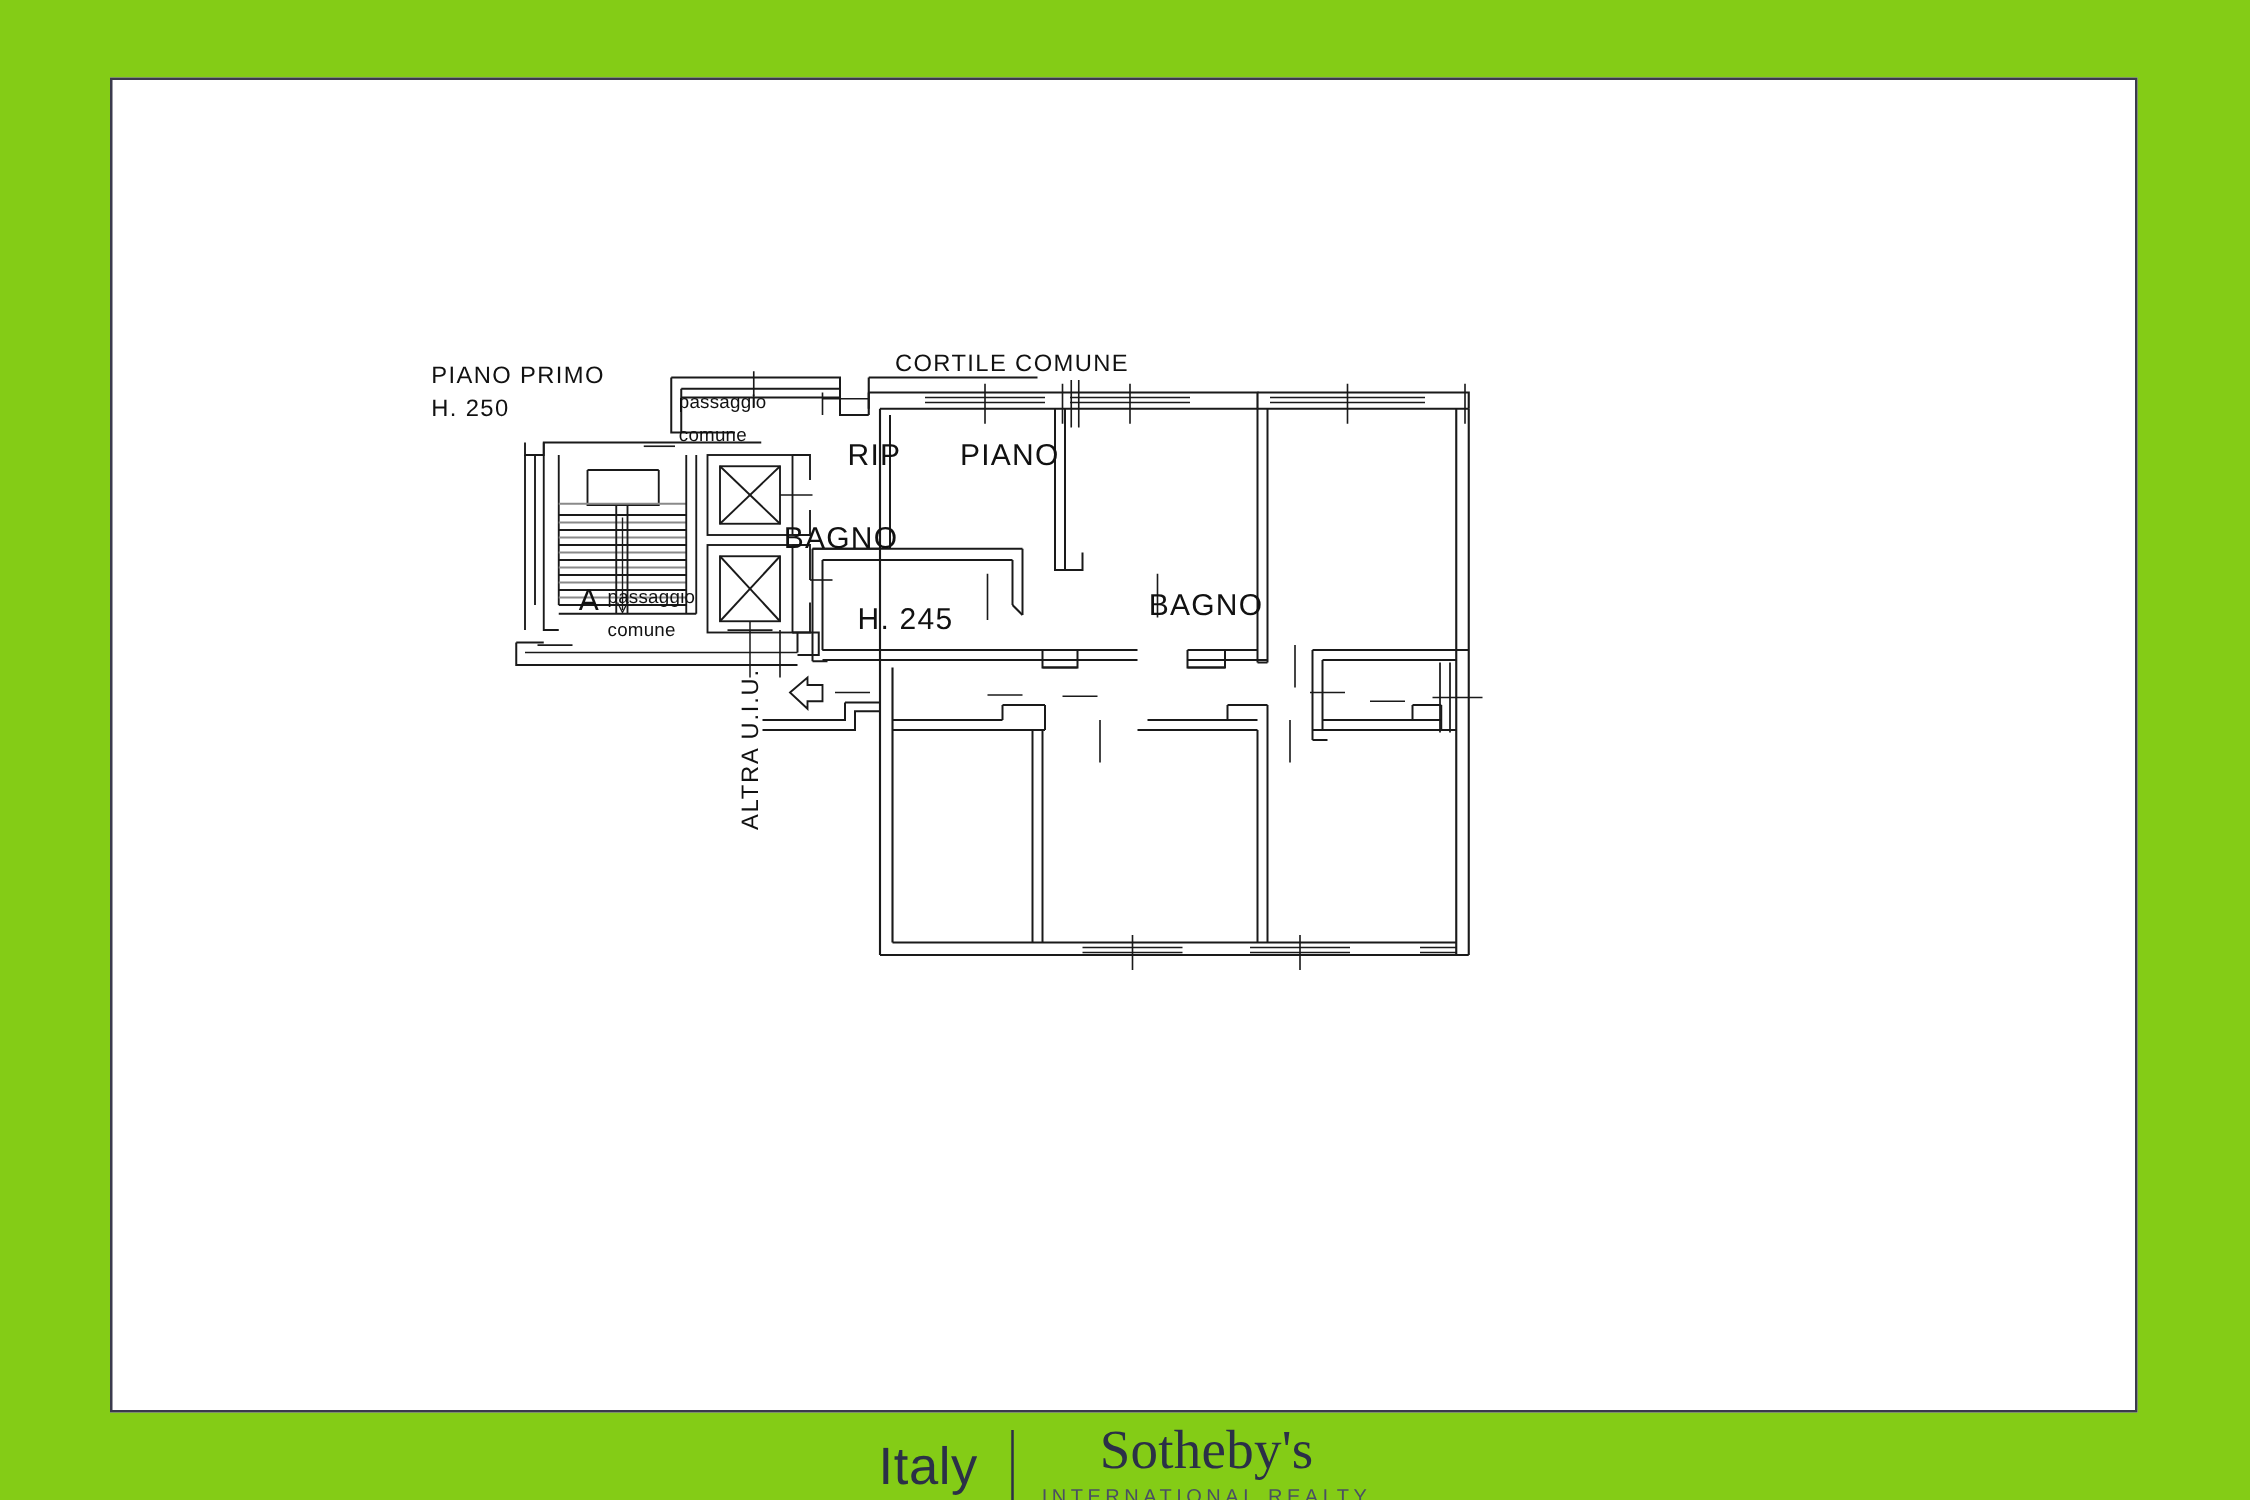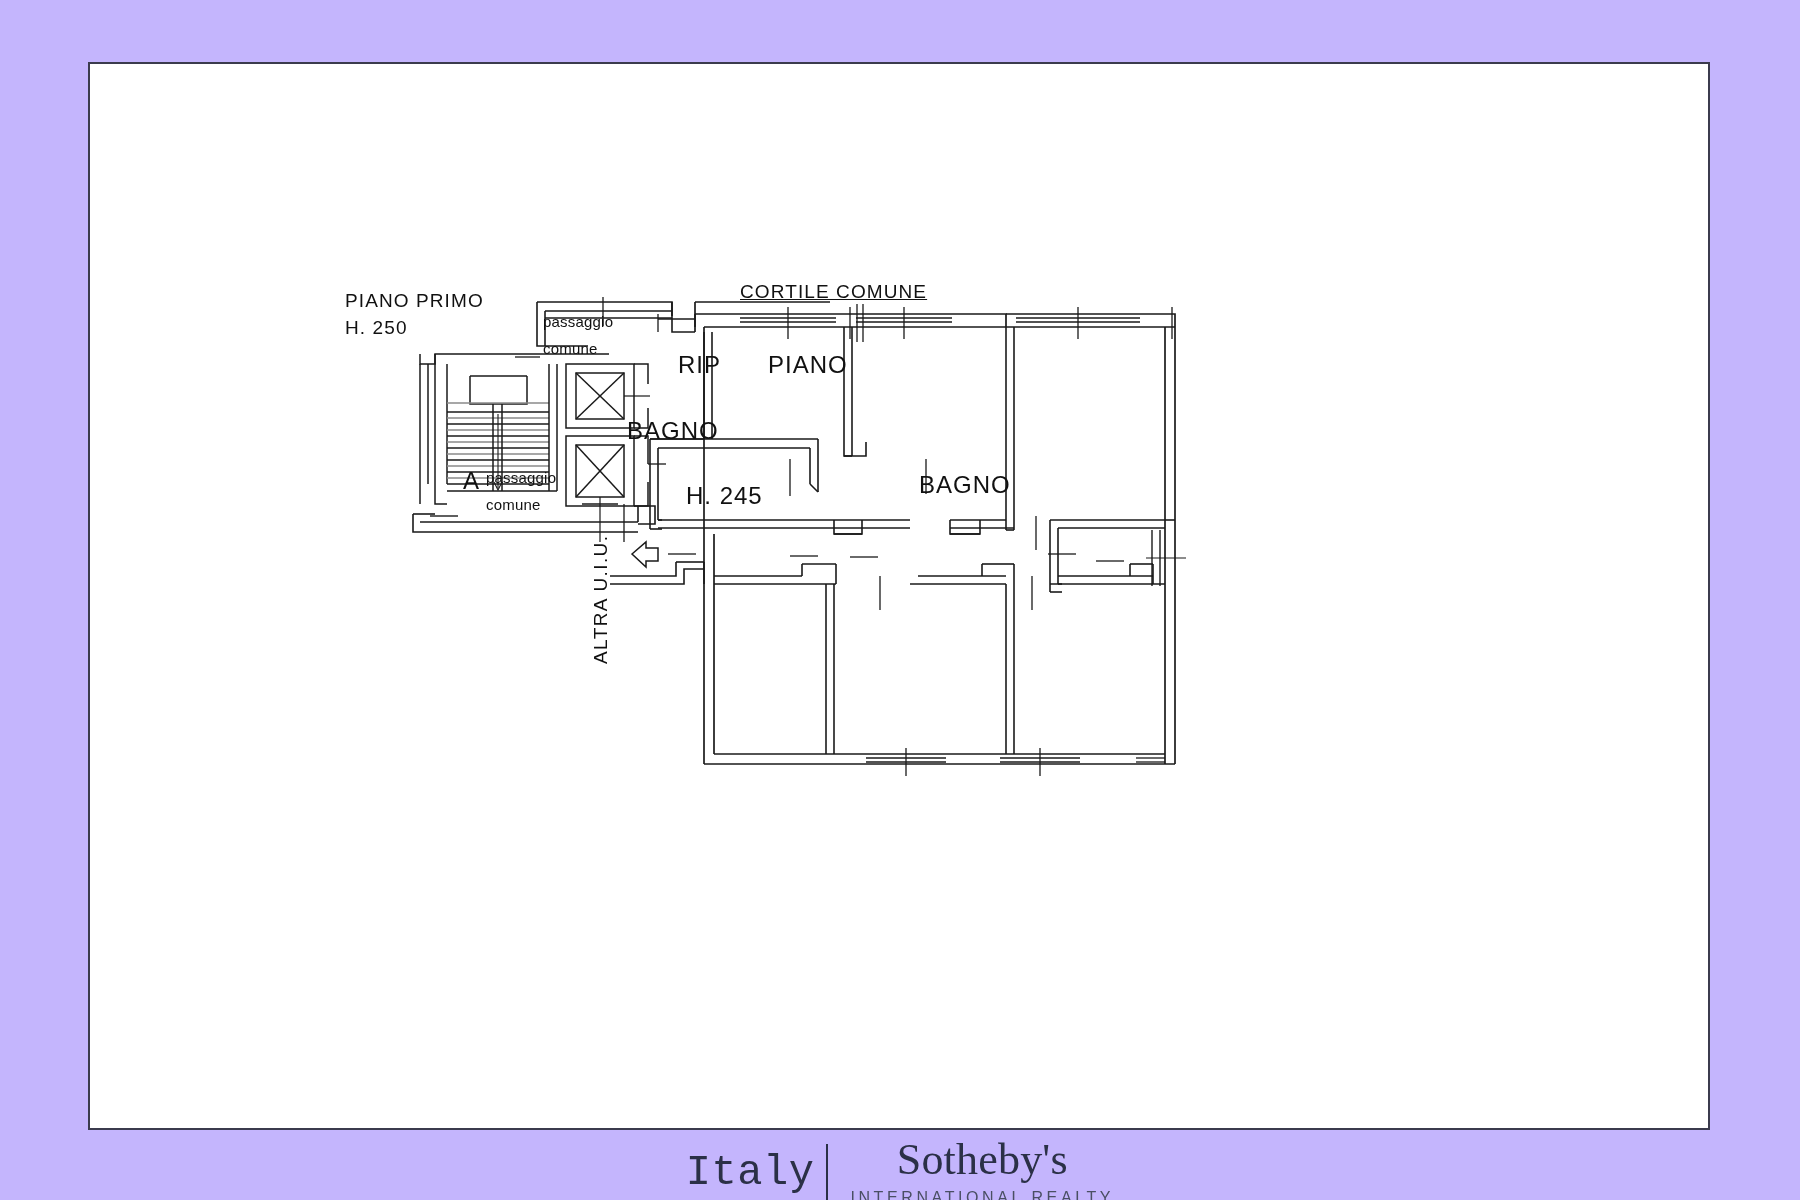--- a/index.html
+++ b/index.html
@@ -7,21 +7,21 @@
     margin: 0; padding: 0;
     width: 1800px; height: 1200px;
     background: #ffffff;
     font-family: "Liberation Sans", sans-serif;
     overflow: hidden;
   }
   #page {
     position: relative;
     width: 1800px;
     height: 1200px;
-    background: #c4b5fd;
+    background: #84cc16;
   }
   
   #doc-frame {
     position: absolute;
     left: 88px;
     top: 62px;
     width: 1622px;
     height: 1068px;
     border: 2px solid #3b3b4d;
     background: #ffffff;
@@ -68,25 +68,25 @@
     width: 1800px;
     text-align: center;
   }
   .logo-row {
     display: inline-flex;
     align-items: center;
     justify-content: center;
     gap: 0px;
   }
   .logo-italy {
-    font-family: Liberation Mono, monospace;
+    font-family: Liberation Sans, sans-serif;
     font-size: 42px;
     color: #2b3047;
     letter-spacing: 0.5px;
-    padding-right: 12px;
+    padding-right: 27px;
     line-height: 1;
   }
   .logo-divider {
     width: 2px;
     height: 58px;
     background: #2b3047;
     margin-right: 22px;
   }
   .logo-right {
     display: flex;
@@ -355,21 +355,21 @@
           <path d="M1046,694 L1075,694"></path>
           <path d="M1046,698 L1075,698"></path>
         </g>
 
       </g>
     </svg>
 
     <div class="plan-label lbl-title" style="left:255px; top:226px;">PIANO PRIMO</div>
     <div class="plan-label lbl-title" style="left:255px; top:253px;">H. 250</div>
 
-    <div class="plan-label lbl-title" style="left:650px; top:217px;text-decoration:underline;">CORTILE COMUNE</div>
+    <div class="plan-label lbl-title" style="left:626px; top:217px;">CORTILE COMUNE</div>
 
     <div class="plan-label lbl-small" style="left:453px; top:249px;">passaggio</div>
     <div class="plan-label lbl-small" style="left:453px; top:276px;">comune</div>
 
     <div class="plan-label lbl-room" style="left:588px; top:287px;">RIP</div>
 
     <div class="plan-label lbl-room" style="left:678px; top:287px;">PIANO</div>
 
     <div class="plan-label lbl-room" style="left:537px; top:353px;">BAGNO</div>
 

